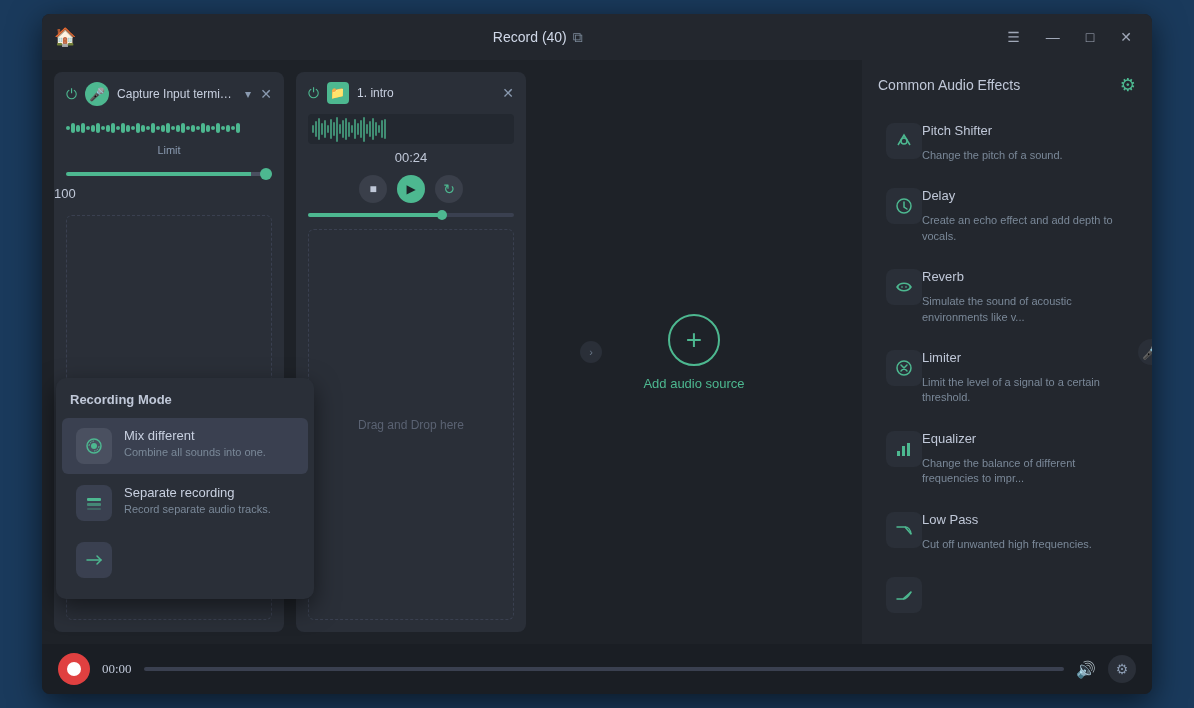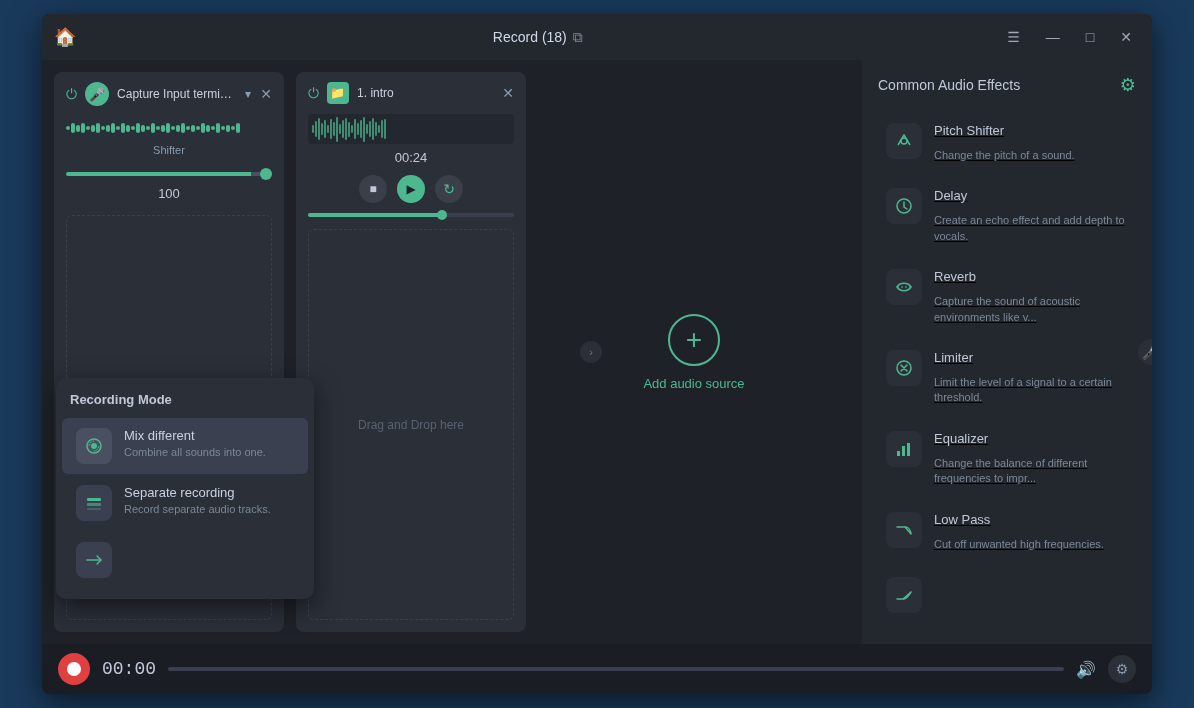--- a/index.html
+++ b/index.html
@@ -129,21 +129,20 @@
     .source-slider::-webkit-slider-thumb {
       -webkit-appearance: none;
       width: 12px; height: 12px;
       border-radius: 50%;
       background: #4db890;
       cursor: pointer;
     }
     .source-volume-val {
       color: #c0c8d8;
       font-size: 13px;
-      text-align: center;
       padding: 2px 0 8px;
     }
     .source-drag-area {
       flex: 1;
       display: flex;
       align-items: center;
       justify-content: center;
       color: #5a6272;
       font-size: 12px;
       border: 1px dashed #3a4050;
@@ -309,25 +308,23 @@
       padding: 14px 16px 10px;
     }
     .right-panel-title { color: #c0c8d8; font-size: 14px; font-weight: 500; }
     .filter-icon { color: #4db890; font-size: 18px; cursor: pointer; }
 
     .effects-list { flex: 1; overflow-y: auto; padding: 4px 0; }
     .effect-item {
       display: flex;
       align-items: flex-start;
       padding: 12px 16px;
-      gap: 12px;
       cursor: pointer;
       border-radius: 4px;
       margin: 1px 8px;
-      text-decoration: underline;
     }
     .effect-icon-wrap {
       width: 36px; height: 36px;
       border-radius: 8px;
       background: #2a2f38;
       display: flex; align-items: center; justify-content: center;
       flex-shrink: 0;
       color: #4db890;
       font-size: 16px;
     }
@@ -347,21 +344,21 @@
     }
     .record-btn {
       width: 32px; height: 32px;
       border-radius: 50%;
       background: #e04040;
       border: none;
       cursor: pointer;
       display: flex; align-items: center; justify-content: center;
     }
     .record-dot { width: 14px; height: 14px; border-radius: 50%; background: white; }
-    .timer-display { color: #c0c8d8; font-size: 18px; font-family: Liberation Mono, monospace; }
+    .timer-display { color: #c0c8d8; font-size: 13px; font-family: Liberation Serif, serif; }
     .progress-bar-main {
       flex: 1;
       height: 4px;
       background: #3a4050;
       border-radius: 2px;
     }
     .volume-icon { color: #8a9ab0; font-size: 16px; cursor: pointer; }
     .settings-icon {
       width: 28px; height: 28px;
       border-radius: 50%;
@@ -423,21 +420,21 @@
 </head>
 <body>
 
 <div class="app-window">
 
   <div class="title-bar">
     <div class="title-bar-left">
       <span class="home-icon">🏠</span>
     </div>
     <div class="title-bar-center">
-      <span>Record (18)</span>
+      <span>Record (40)</span>
       <span class="external-link-icon">⧉</span>
     </div>
     <div class="title-bar-right">
       <span class="tb-btn">☰</span>
       <span class="tb-btn">—</span>
       <span class="tb-btn">□</span>
       <span class="tb-close">✕</span>
     </div>
   </div>
 
@@ -485,21 +482,21 @@
           <div class="wave-dot"></div>
           <div class="wave-dot tall"></div>
           <div class="wave-dot medium"></div>
           <div class="wave-dot"></div>
           <div class="wave-dot tall"></div>
           <div class="wave-dot"></div>
           <div class="wave-dot medium"></div>
           <div class="wave-dot"></div>
           <div class="wave-dot tall"></div>
         </div>
-        <div class="source-volume-label">Shifter</div>
+        <div class="source-volume-label">Limit</div>
         <div class="source-slider-wrap">
           <input type="range" class="source-slider" value="100" min="0" max="100" style="">
         </div>
         <div class="source-volume-val">100</div>
         <div class="source-drag-area">
           <span>Drag and Drop here</span>
         </div>
       </div>
 
       <div class="source-card2">
@@ -604,21 +601,21 @@
 
         <div class="effect-item">
           <div class="effect-icon-wrap">
             <svg width="20" height="20" viewBox="0 0 20 20" fill="none">
               <path d="M3 10 C6 5 14 5 17 10 C14 15 6 15 3 10Z" stroke="#4db890" stroke-width="1.5" fill="none"></path>
               <path d="M3 10 L17 10" stroke="#4db890" stroke-width="1" stroke-dasharray="2 2"></path>
             </svg>
           </div>
           <div class="effect-text">
             <div class="effect-name">Reverb</div>
-            <div class="effect-desc">Capture the sound of acoustic environments like v...</div>
+            <div class="effect-desc">Simulate the sound of acoustic environments like v...</div>
           </div>
         </div>
 
         <div class="effect-item">
           <div class="effect-icon-wrap">
             <svg width="20" height="20" viewBox="0 0 20 20" fill="none">
               <circle cx="10" cy="10" r="7" stroke="#4db890" stroke-width="1.5"></circle>
               <path d="M7 7 L13 13 M7 13 L13 7" stroke="#4db890" stroke-width="1.5" stroke-linecap="round"></path>
             </svg>
           </div>

